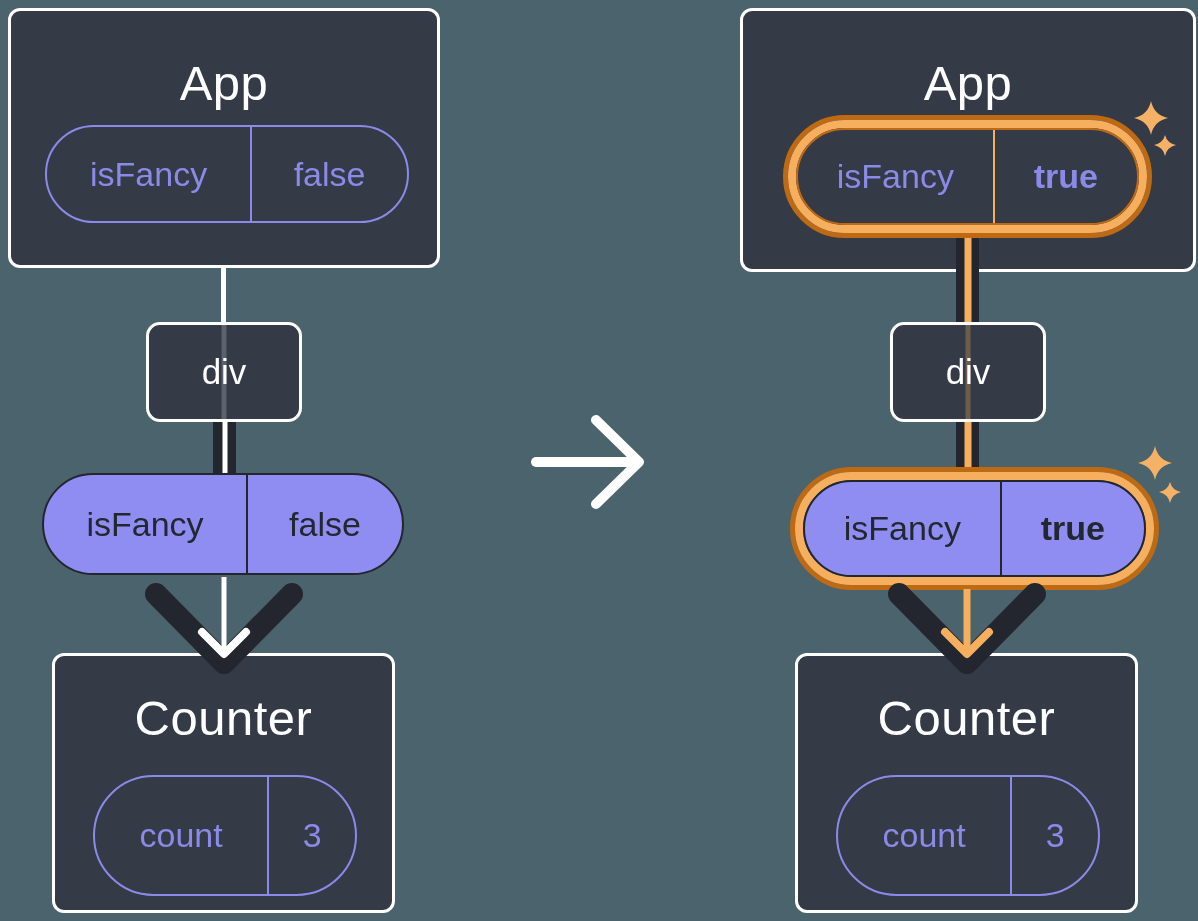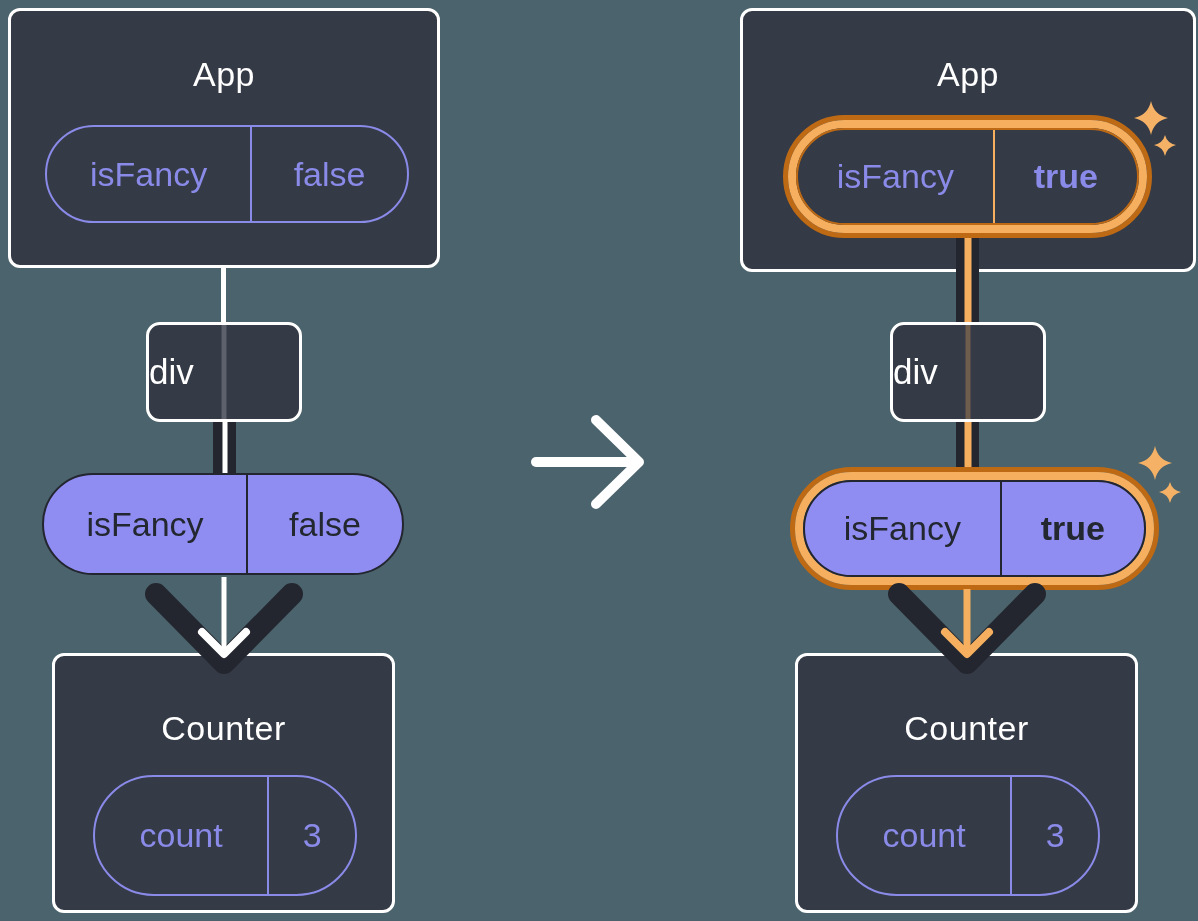--- a/index.html
+++ b/index.html
@@ -18,26 +18,26 @@
   }
   .stage{position:absolute;inset:0;}
 
   
   .card{
     position:absolute;background:var(--card);
     border:3px solid var(--card-border);border-radius:12px;
   }
   .card-title{
     position:absolute;left:0;right:0;text-align:center;
-    color:var(--text-white);font-size:34px;font-weight:500;letter-spacing:.5px;
+    color:var(--text-white);font-size:49px;font-weight:500;letter-spacing:.5px;
   }
   .node{
     position:absolute;background:var(--card);
     border:3px solid var(--card-border);border-radius:14px;
-    display:flex;align-items:center;overflow:hidden;
+    display:flex;align-items:center;justify-content:center;overflow:hidden;
   }
   .node-label{
     position:relative;color:var(--text-white);
     font-size:35px;font-weight:500;z-index:2;
   }
   .node-stripe{
     position:absolute;top:0;bottom:0;left:50%;transform:translateX(-50%);
     width:5px;z-index:1;
   }
   .stripe-white{background:rgba(255,255,255,0.20);}
@@ -81,21 +81,21 @@
 
   
   .l-app{left:8px;top:8px;width:432px;height:260px;}
   .l-app-title{top:44px;}
   .l-app-pill{left:34px;top:114px;width:364px;height:98px;}
   .l-line1{left:221px;top:266px;width:5px;height:58px;}
   .l-div{left:146px;top:322px;width:156px;height:100px;}
   .l-c2{left:213px;top:422px;width:23px;height:52px;}
   .l-prop{left:42px;top:473px;width:362px;height:102px;z-index:10;}
   .l-counter{left:52px;top:653px;width:343px;height:260px;}
-  .counter-title{top:53px;}
+  .counter-title{top:34px;}
   .counter-pill{left:38px;top:119px;width:264px;height:121px;}
 
   .r-app{left:740px;top:8px;width:456px;height:264px;}
   .r-app-title{top:44px;}
   .r-app-ring{left:783px;top:115px;width:369px;height:123px;z-index:10;}
   .r-c1{left:956px;top:234px;width:23px;height:88px;z-index:5;}
   .r-div{left:890px;top:322px;width:156px;height:100px;}
   .r-c2{left:956px;top:422px;width:23px;height:52px;}
   .r-prop-ring{left:790px;top:467px;width:369px;height:123px;z-index:10;}
   .r-counter{left:795px;top:653px;width:343px;height:260px;}

